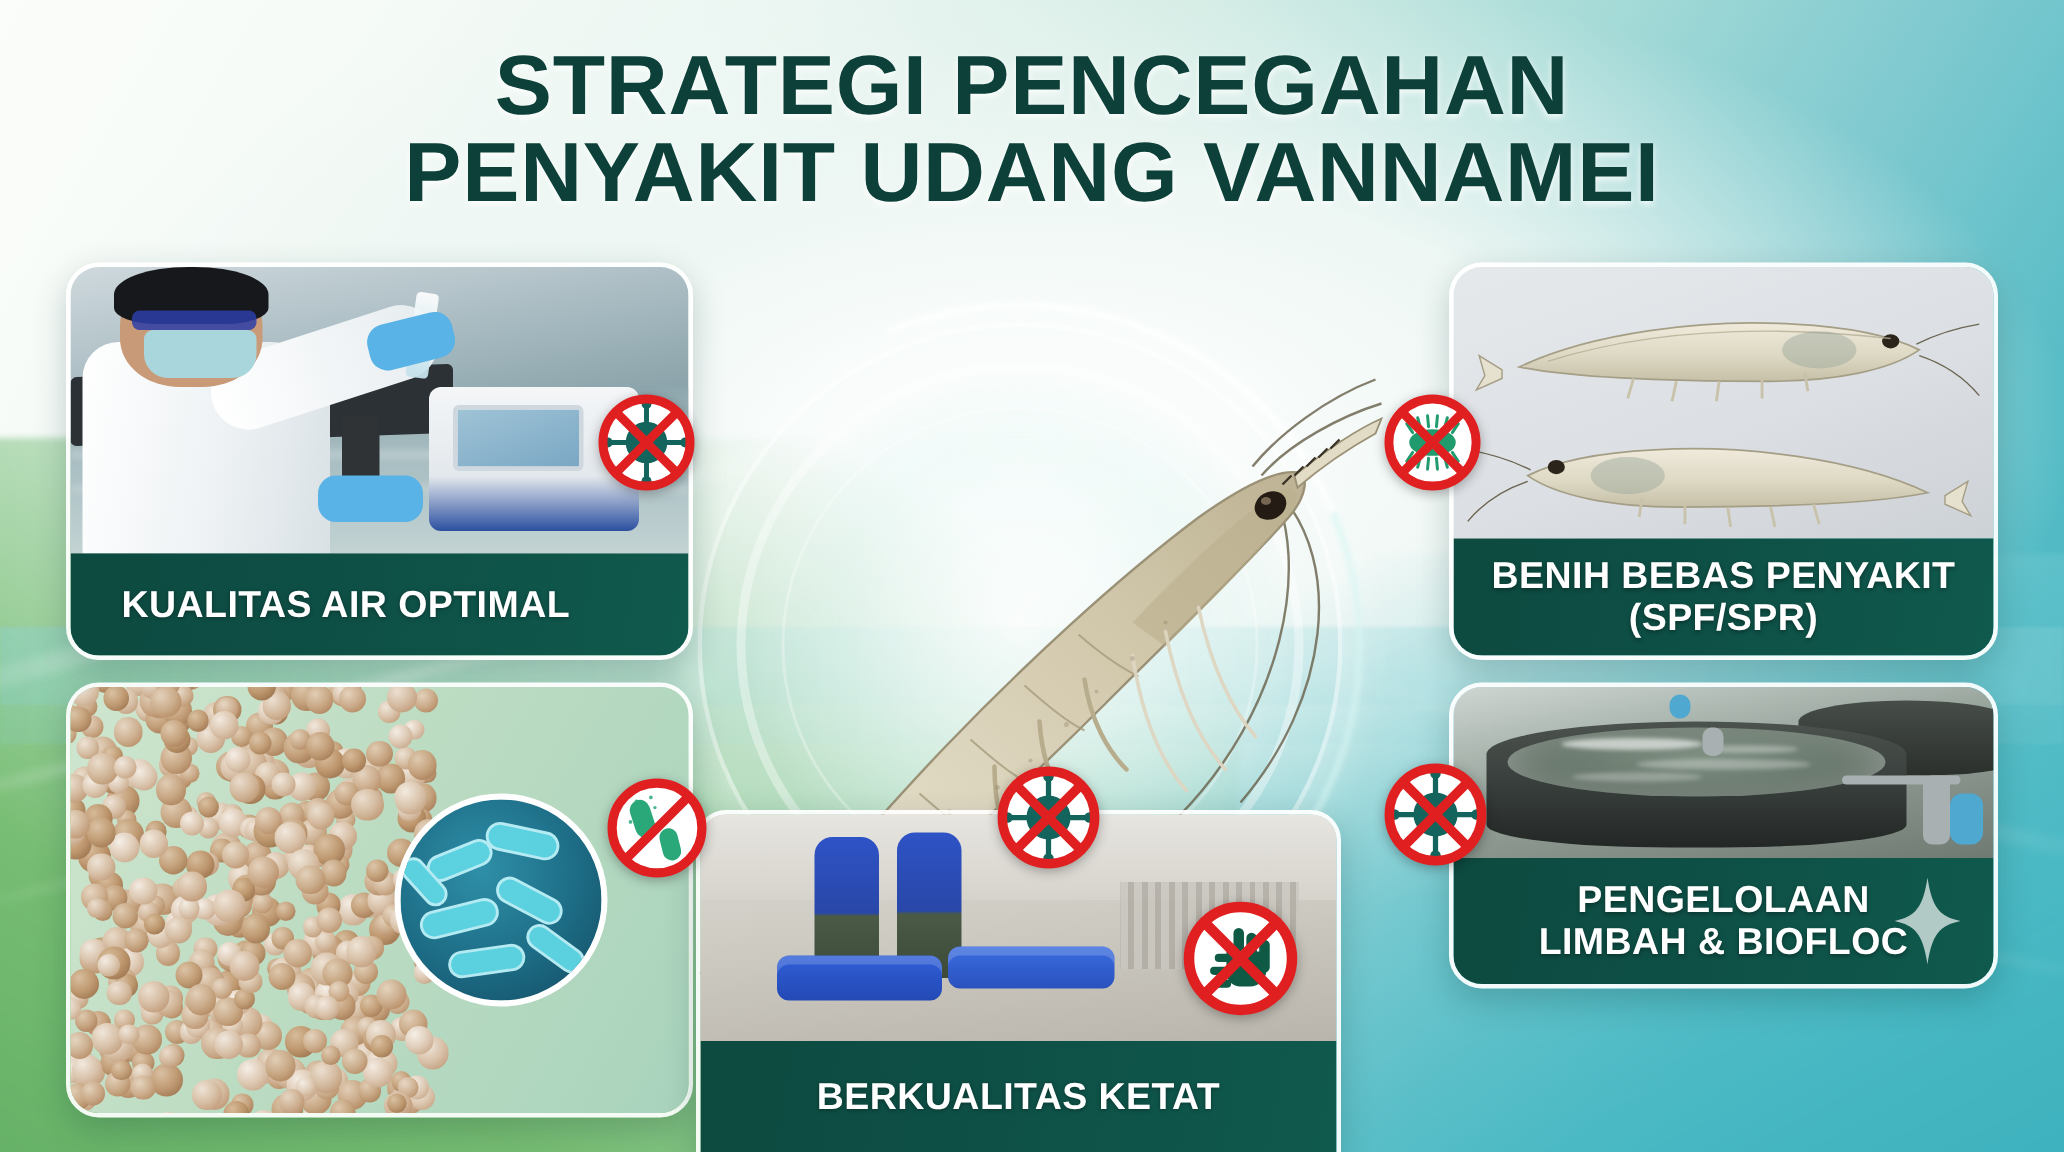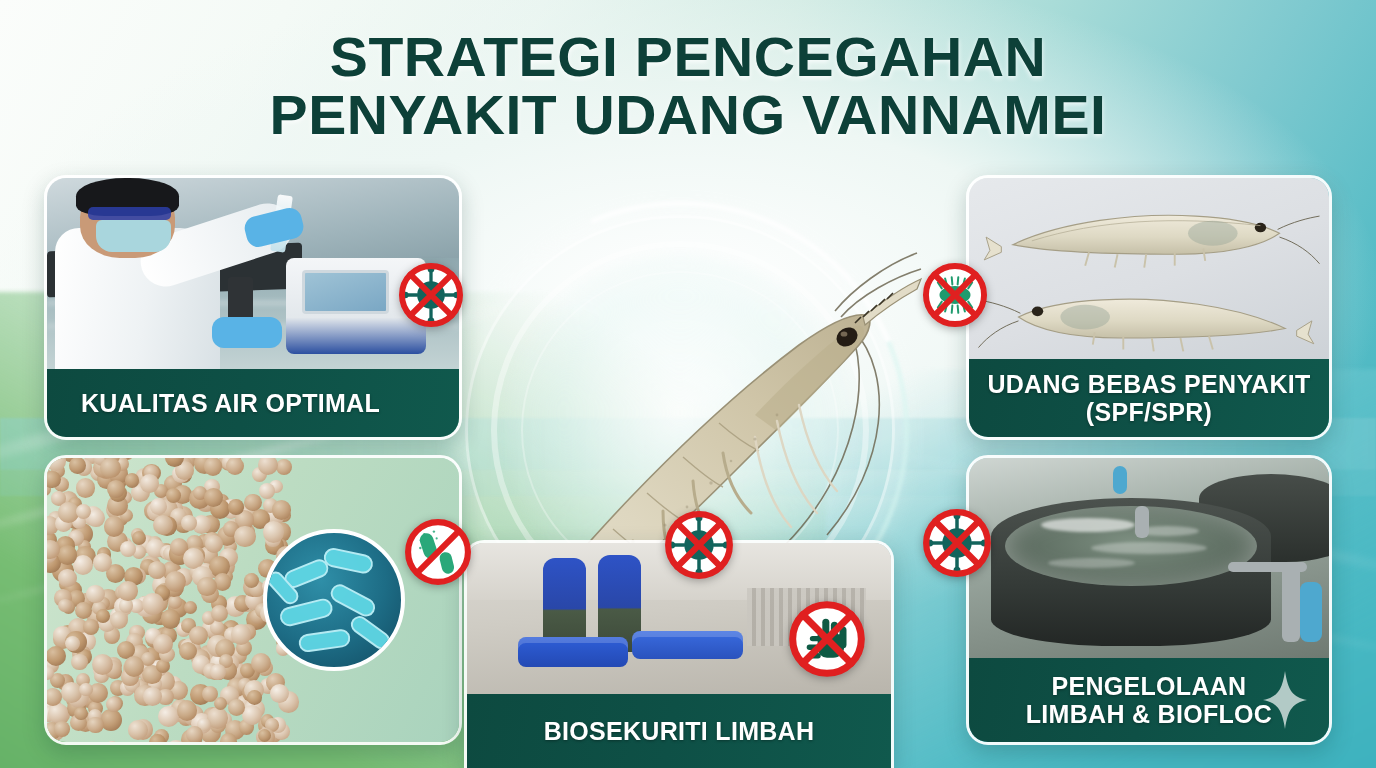--- a/index.html
+++ b/index.html
@@ -113,21 +113,21 @@
   }
   .cap-left   .caption { justify-content:flex-start; padding-left:34px; }
   .cap-center .caption { justify-content:center; text-align:center; }
 
   #card-water  { left:44px;   top:175px; width:418px; height:265px; }
   #card-water  .caption { height:68px; }
   #card-seed   { left:966px;  top:175px; width:366px; height:265px; }
   #card-seed   .caption { height:78px; }
   #card-feed   { left:44px;   top:455px; width:418px; height:290px; }
   #card-feed   .caption { height:84px; }
-  #card-waste  { left:966px;  top:455px; width:366px; height:290px; }
+  #card-waste  { left:966px;  top:455px; width:366px; height:204px; }
   #card-waste  .caption { height:84px; }
   #card-bio    { left:464px;  top:540px; width:430px; height:228px; border-radius:20px 20px 0 0; border-bottom:none; }
   #card-bio    .caption { height:74px; }
 
   .sparkle { position:absolute; right:22px; top:50%; transform:translateY(-50%); opacity:.85; }
 
   
   .ph-water { background:linear-gradient(170deg,#cfd9dd 0%,#9fb4bb 40%,#7e979f 70%,#8fa7ad 100%); }
   .ph-water .pond { position:absolute; left:0; bottom:0; width:100%; height:58%;
     background:linear-gradient(180deg,#8ea7ae 0%,#a6bcc0 40%,#c3d3d4 100%); }
@@ -390,21 +390,21 @@
             <path d="M216 76 l3 14"></path>
             <path d="M186 76 l2 14"></path>
           <path d="M156 74 l0 14"></path>
             <path d="M126 70 l-2 13"></path>
         </g>
         <ellipse cx="116" cy="54" rx="26" ry="13" fill="#9aa79a" opacity=".45"></ellipse>
       </g>
     </svg>
   </div>
   <div class="caption">
-    <span>UDANG BEBAS PENYAKIT
+    <span>BENIH BEBAS PENYAKIT
 (SPF/SPR)</span>
   </div>
 </div>
 
 <div class="card cap-center" id="card-feed">
   <div class="photo ph-feed">
     <div class="pelletzone" id="pelletzone">
         <div class="pellet" style="width: 18.3735px; height: 18.3735px; left: 27.1235%; top: 52.3984%; background: radial-gradient(circle at 34% 30%, rgb(246, 240, 232) 0%, rgb(223, 204, 184) 48%, rgb(193, 155, 122) 100%);"></div>
         <div class="pellet" style="width: 19.0497px; height: 19.0497px; left: 51.0371%; top: 86.4689%; background: radial-gradient(circle at 34% 30%, rgb(243, 236, 227) 0%, rgb(220, 200, 178) 48%, rgb(190, 151, 117) 100%);"></div>
         <div class="pellet" style="width: 13.671px; height: 13.671px; left: 99.7268%; top: 17.8019%; background: radial-gradient(circle at 34% 30%, rgb(220, 197, 169) 0%, rgb(195, 160, 122) 48%, rgb(153, 110, 72) 100%);"></div>
@@ -845,21 +845,21 @@
 <div class="card cap-center" id="card-bio">
   <div class="photo ph-bio">
     <div class="wall"></div>
     <div class="rail"></div>
     <div class="boot" style="left:18%;top:10%;width:10%;height:62%"></div>
     <div class="boot" style="left:31%;top:8%;width:10%;height:64%"></div>
     <div class="tray" style="left:12%;top:62%;width:26%;height:20%"></div>
     <div class="tray tray2" style="left:39%;top:58%;width:26%;height:19%"></div>
   </div>
   <div class="caption">
-    <span>BIOSEKURITI LIMBAH</span>
+    <span>BERKUALITAS KETAT</span>
   </div>
 </div>
 
 <div class="card cap-center" id="card-waste">
   <div class="photo ph-waste">
     <div class="tank2"></div>
     <div class="tank"></div>
     <div class="water"></div>
     <div class="foam" style="left:20%;top:30%;width:26%;height:7%"></div>
     <div class="foam" style="left:34%;top:42%;width:32%;height:6%;opacity:.5"></div>

